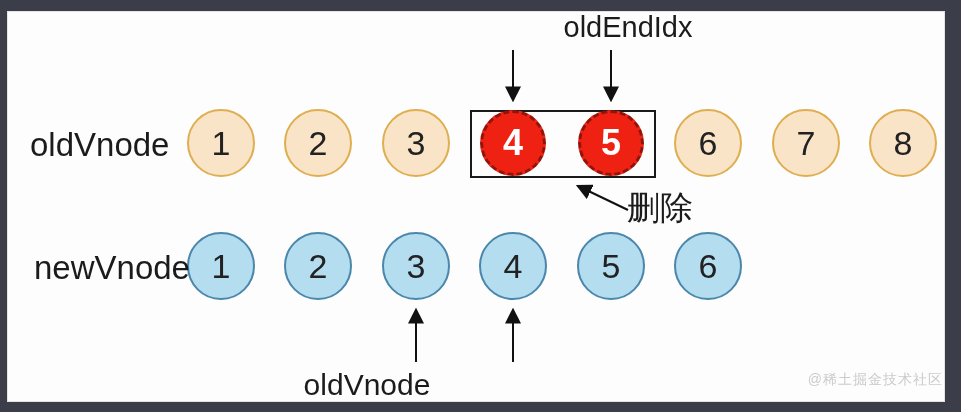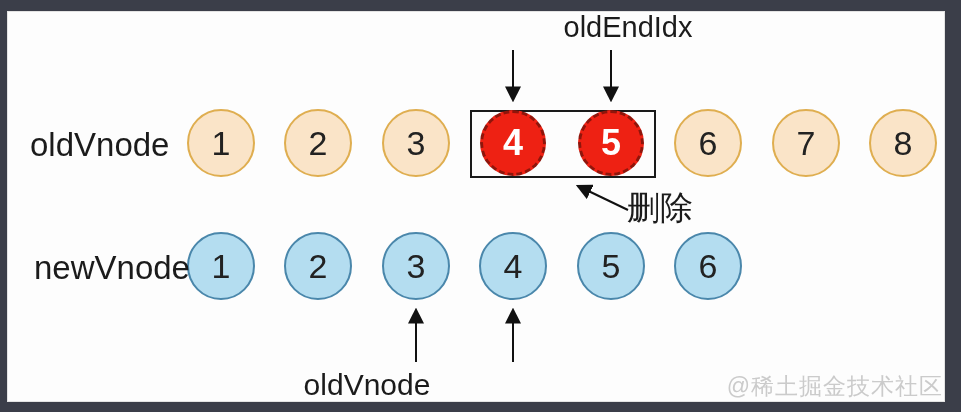--- a/index.html
+++ b/index.html
@@ -74,21 +74,21 @@
     left: 0; top: 0;
     width: 961px; height: 412px;
     z-index: 6;
     pointer-events: none;
   }
   svg.arrows line { stroke: #111; stroke-width: 2; }
 
   .watermark {
     position: absolute;
     right: 18px; top: 371px;
-    font-size: 23px;
+    font-size: 14px;
     color: #cbcbcb;
     letter-spacing: 1px;
     z-index: 5;
   }
 </style>
 </head>
 <body>
 
 <div class="stage">
 

